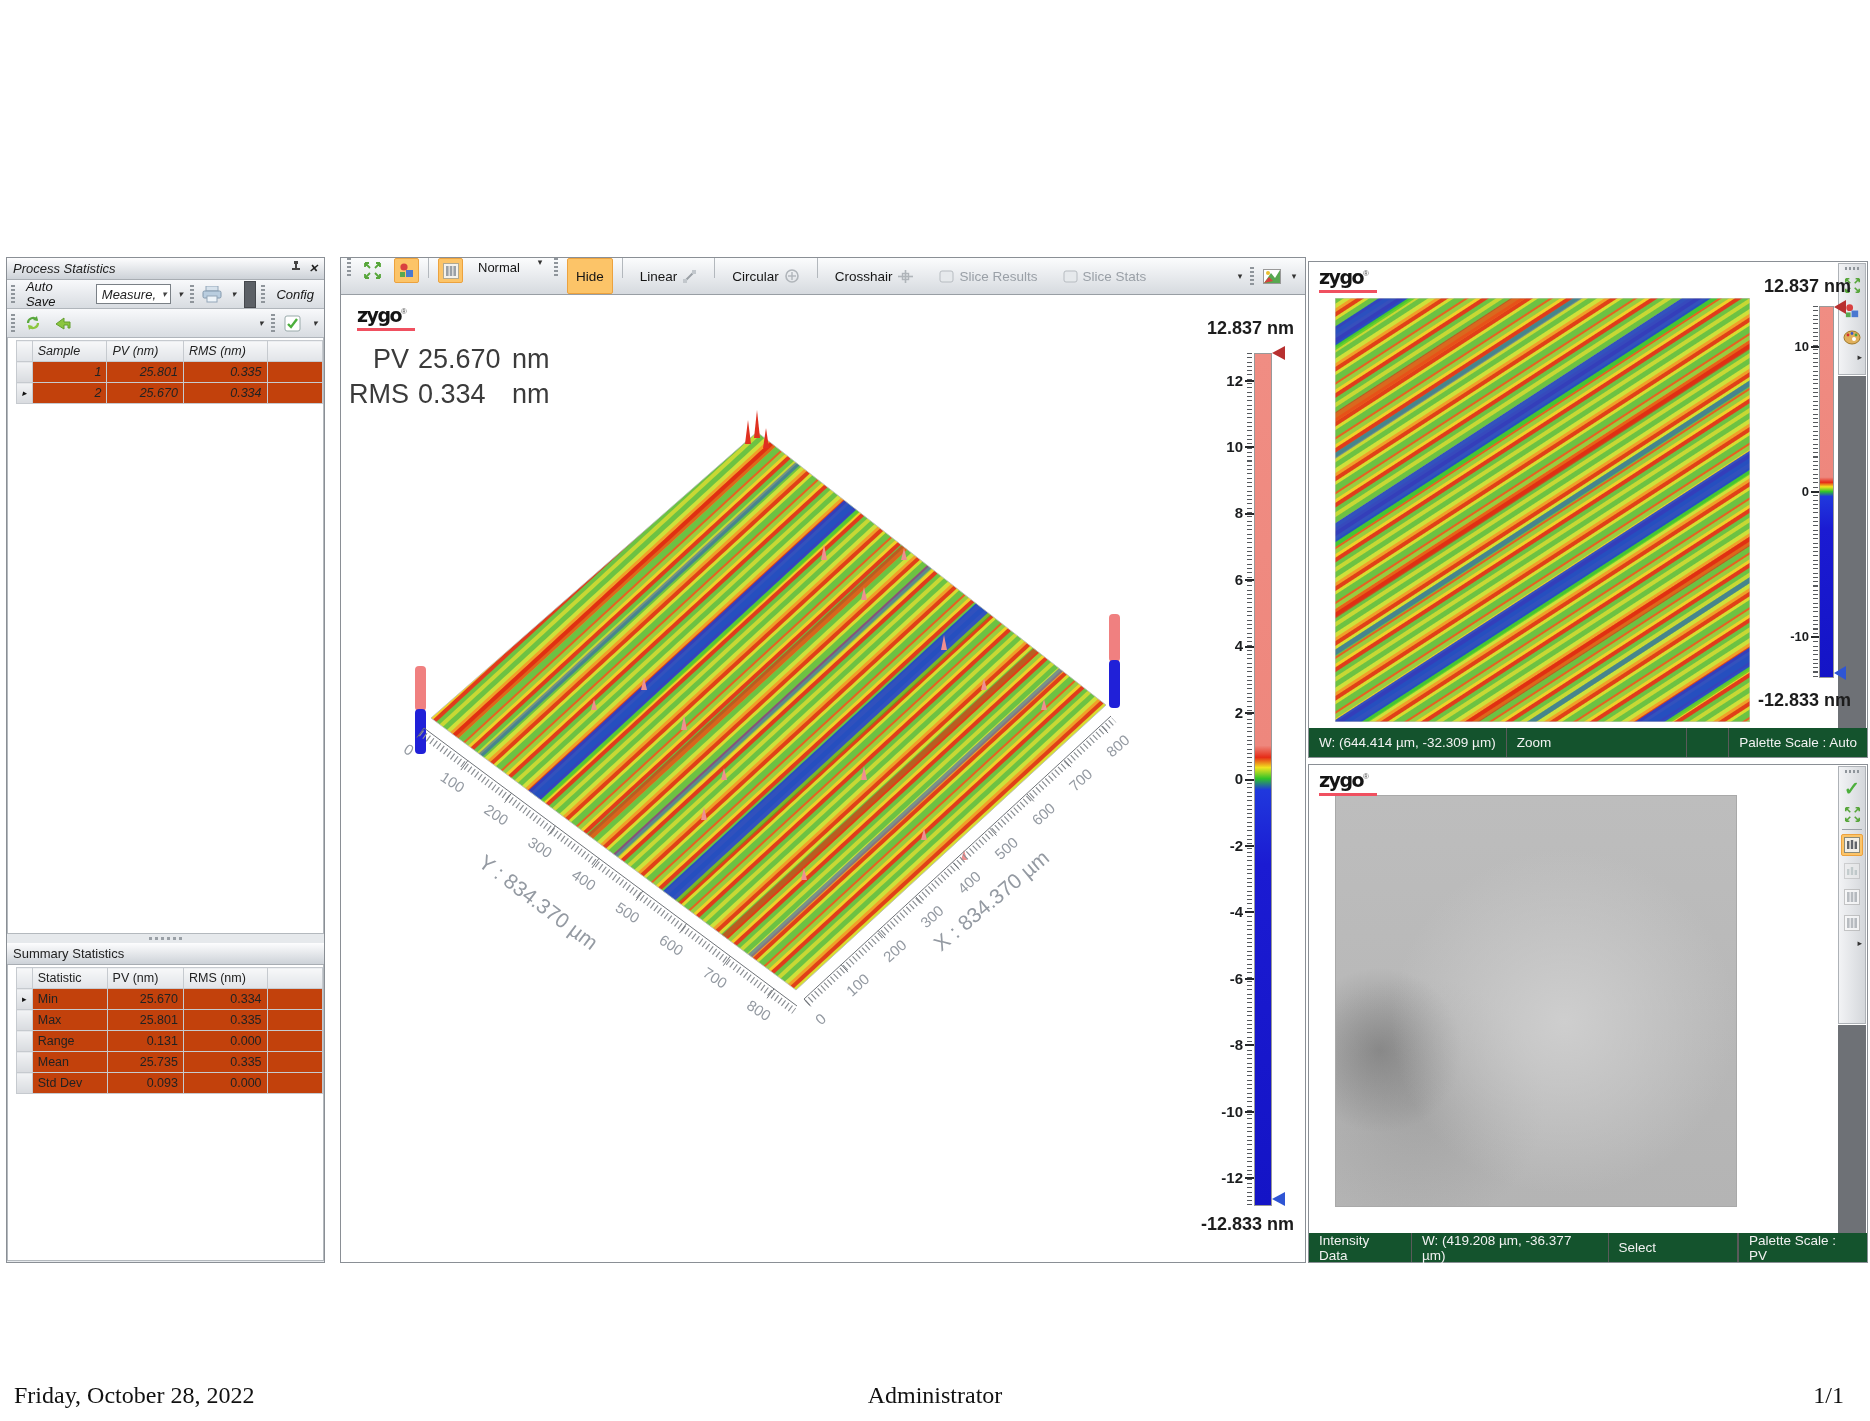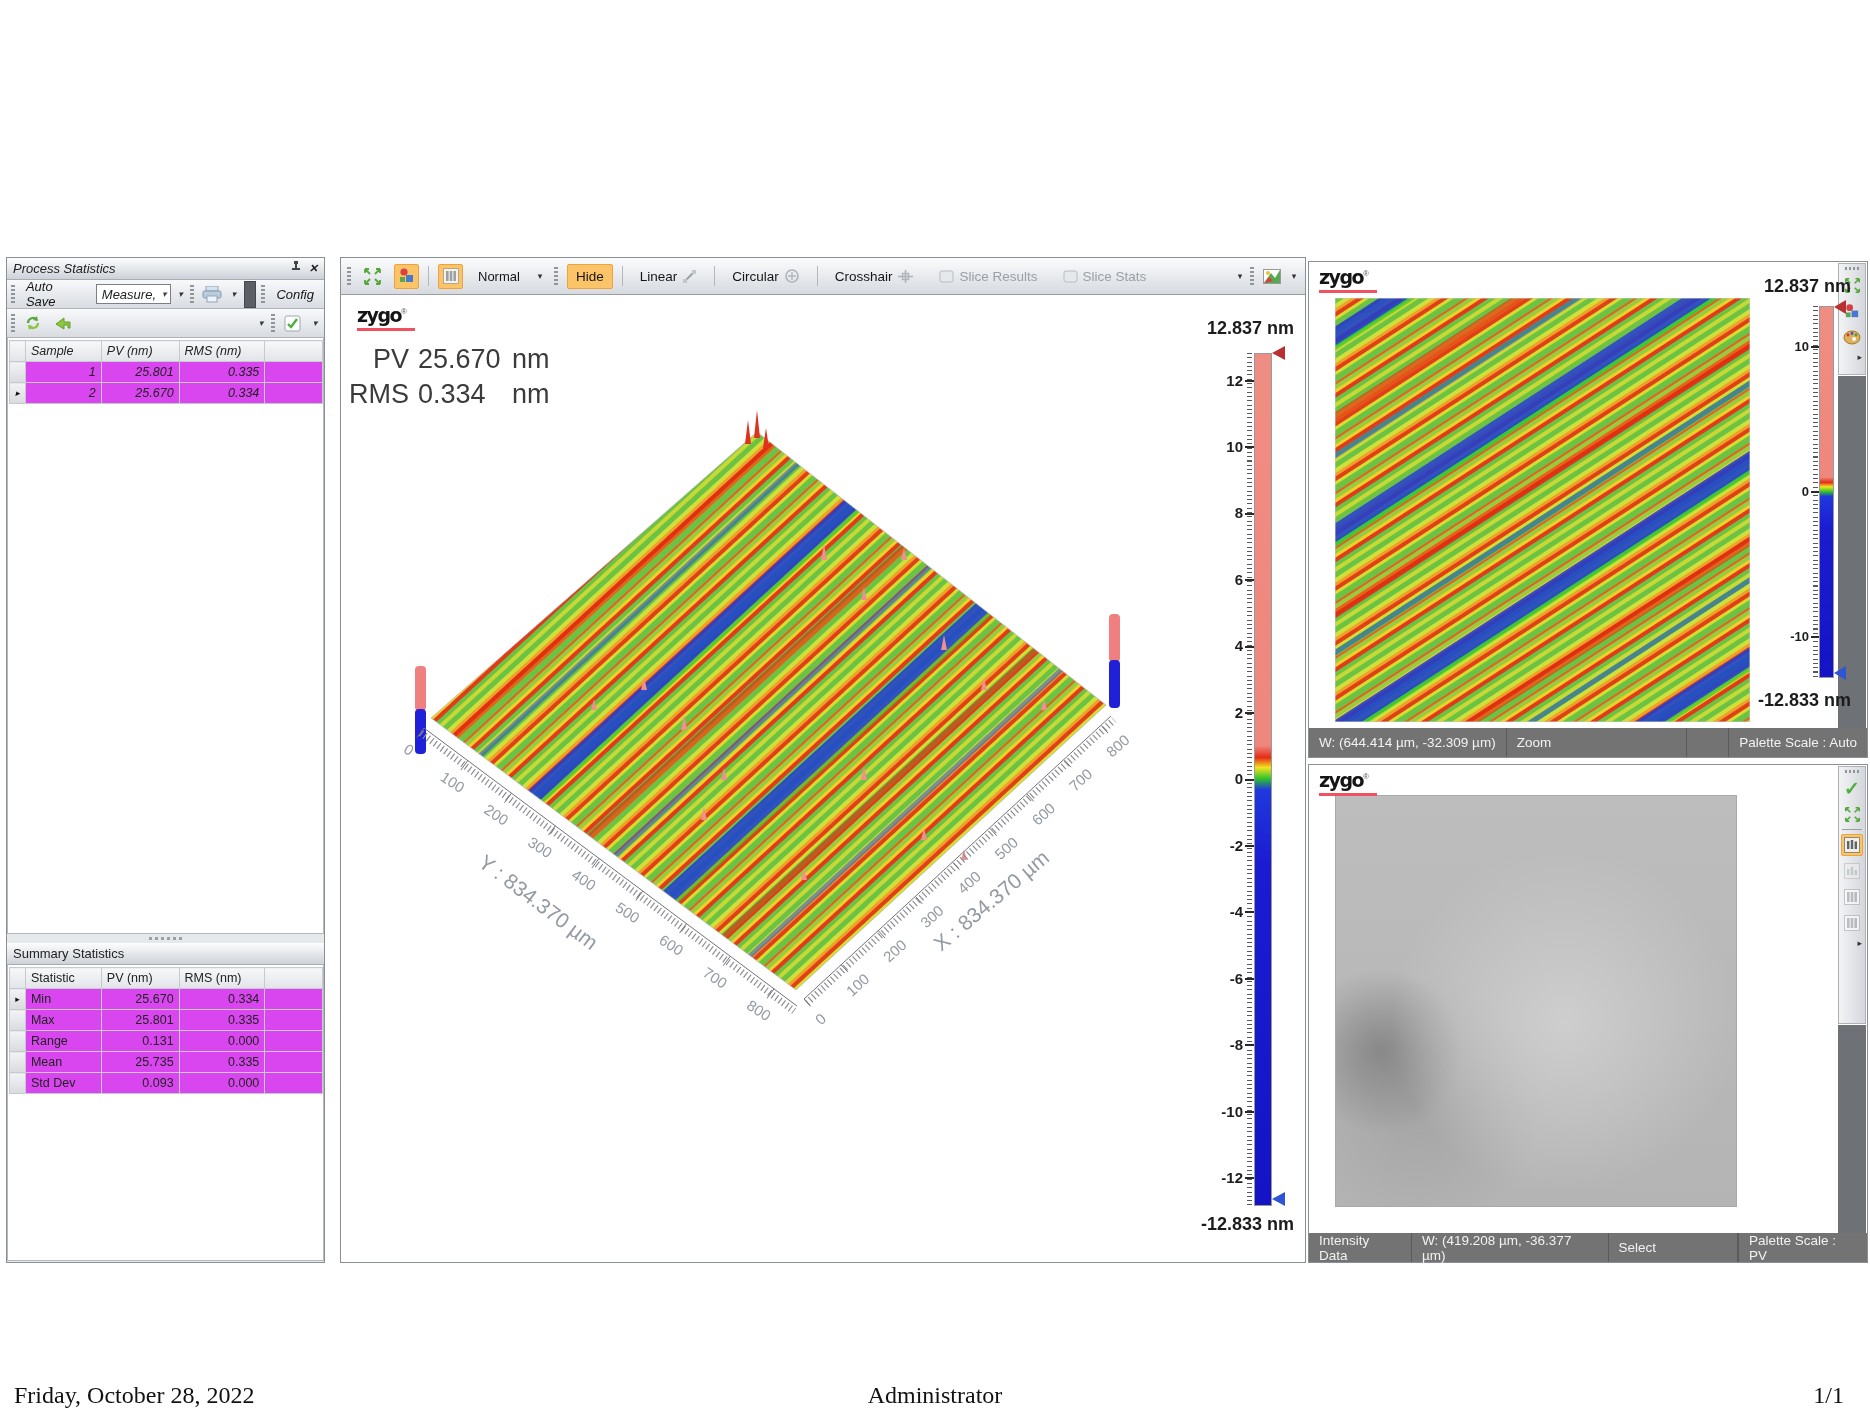--- a/index.html
+++ b/index.html
@@ -32,35 +32,35 @@
           background:repeating-linear-gradient(to bottom,#8f959b 0 2px,transparent 2px 4px); }
   .sep-v { width:1px; height:20px; background:#b3b8bd; }
   .ovf { font-size:9px; color:#333; width:10px; text-align:center; line-height:1; }
   .combo { background:#fff; border:1px solid #7a8086; height:20px; width:76px; font-size:13px;
            padding:1px 3px 1px 5px; display:flex; align-items:center; justify-content:space-between; }
   .combo .car { font-size:9px; color:#444; }
   .btn { padding:2px 6px; font-size:13px; color:#151515; }
   .darkblock { width:13px; height:27px; background:#5c6066; border:1px solid #45484d; }
 
   
-  table.grid { border-collapse:collapse; background:#d946ef; font-size:12.5px; margin:2px 0 0 1px; }
+  table.grid { border-collapse:collapse; background:#c2410c; font-size:12.5px; margin:2px 0 0 8px; }
   .grid th, .grid td { border:1px solid #c6cacf; height:21px; padding:0 5px; font-weight:normal; }
   .grid th { background:linear-gradient(#f7f8f9,#e1e4e8); text-align:left; }
   .grid td.num { text-align:right; }
   .grid td.ind { background:linear-gradient(#f2f3f5,#d8dbdf); width:16px; padding:0;
                  text-align:center; font-size:9px; color:#111; }
   .winfill { background:#fff; border:1px solid #b4b9be; border-top:none; }
   .hsplit { height:9px; display:flex; align-items:center; justify-content:center; }
   .hsplit .dots { width:34px; height:3px;
       background:repeating-linear-gradient(to right,#9aa0a6 0 3px,transparent 3px 6px); }
 
   
   .toolbar-main { position:absolute; left:0; top:0; width:100%; height:37px;
       background:linear-gradient(#fbfcfd,#d6dadf); border-bottom:1px solid #989ea4;
-      display:flex; align-items:center; gap:9px; padding:0 6px; font-size:13.5px; }
+      display:flex; gap:9px; padding:0 6px; font-size:13.5px; }
   .ibox { width:25px; height:25px; display:flex; align-items:center; justify-content:center; border-radius:2px; }
   .orange { background:#fcc468; border:1px solid #eca23e; }
   .tbtn { padding:4px 8px; border-radius:2px; color:#151515; display:flex; align-items:center; gap:5px; }
   .dis { color:#9aa0a7; }
   .right-tools { margin-left:auto; display:flex; align-items:center; gap:5px; }
 
   
   .pvblock { position:absolute; left:6px; top:84px; font-size:27px; color:#3b3b3b; z-index:3; }
   .pvrow { display:flex; line-height:1.28; }
   .pvrow .lab { width:62px; text-align:right; margin-right:9px; }
@@ -74,21 +74,21 @@
      background:linear-gradient(to bottom,#f08d83 0%,#ee877d 46%,#e62c17 47.4%,#f2e41f 48.6%,
                 #2fc32a 49.9%,#2038dd 51.2%,#1b1bd2 60%,#1414c6 100%); }
   .cb-comb { position:absolute;
      background:repeating-linear-gradient(to bottom,#55585c 0 1px,transparent 1px 4.3px); }
   .cb-tick { position:absolute; height:2px; background:#26282b; }
   .cb-num { position:absolute; font-weight:bold; color:#1b1d1f; }
   .tri-l { position:absolute; width:0; height:0; border-top:7px solid transparent;
            border-bottom:7px solid transparent; }
 
   
-  .statusbar { position:absolute; left:0; bottom:0; width:100%; height:29px; background:#737373;
+  .statusbar { position:absolute; left:0; bottom:0; width:100%; height:29px; background:#14532d;
       display:flex; align-items:stretch; font-size:13.5px; color:#f2f2f2; }
   .ss { display:flex; align-items:center; padding:0 10px; border-right:1px solid #5a5a5a; }
   .ss.endcap { margin-left:auto; border-right:none; border-left:1px solid #5a5a5a; }
   .vtoolbar { position:absolute; right:1px; top:1px; width:28px;
       background:linear-gradient(to right,#f2f3f5,#d4d7db); border:1px solid #aeb2b7;
       display:flex; flex-direction:column; align-items:center; gap:4px; padding:3px 0; }
   .vtb-dots { width:14px; height:3px;
       background:repeating-linear-gradient(to right,#8f959b 0 2px,transparent 2px 4px); }
   .vtb-exp { font-size:9px; color:#333; align-self:flex-end; margin-right:3px; }
   .vtb-sep { width:20px; height:1px; background:#9aa0a6; }

